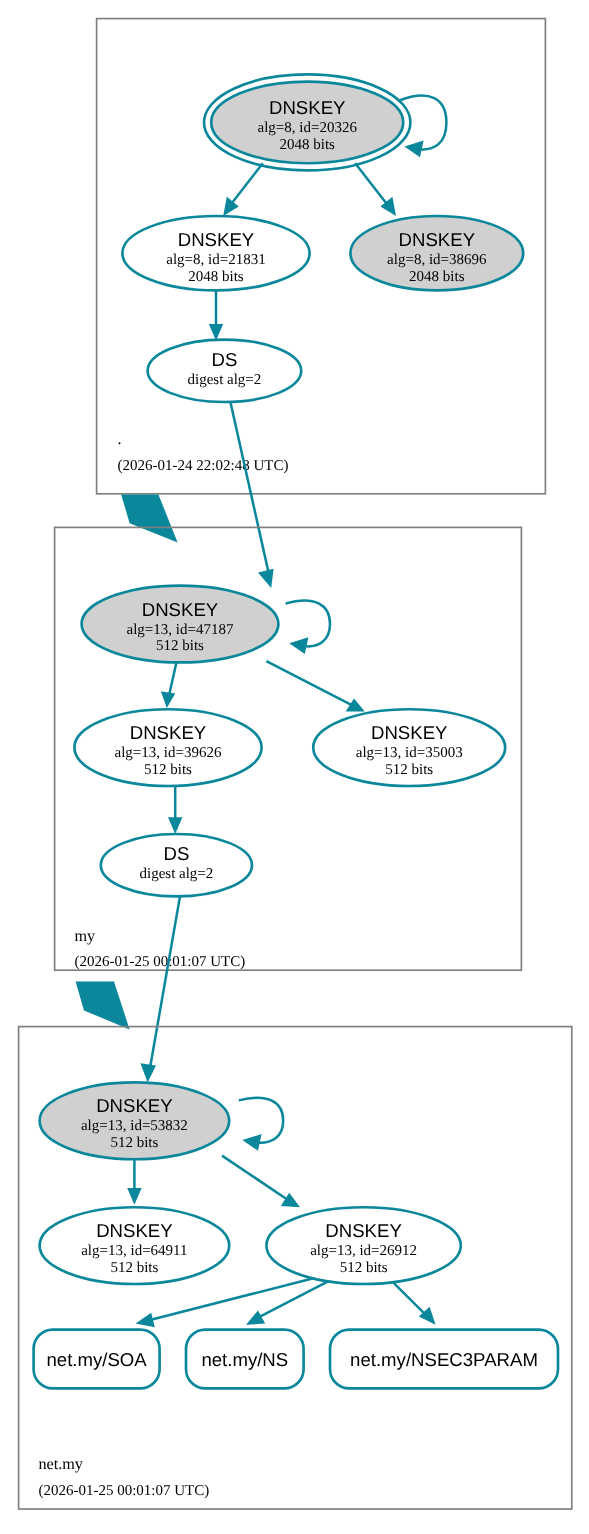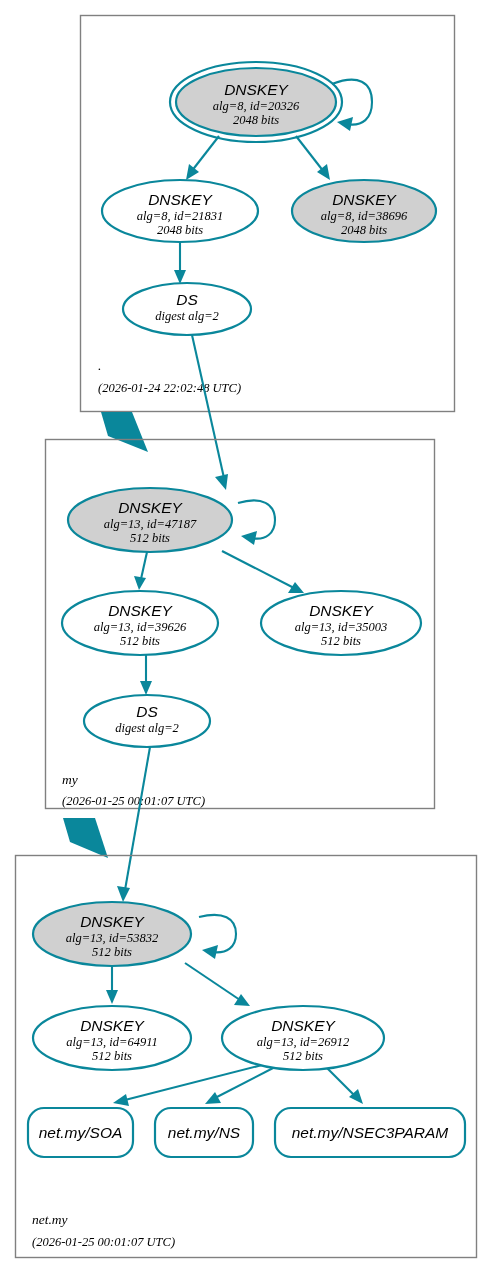--- a/index.html
+++ b/index.html
@@ -11,21 +11,20 @@
   body {
     width: 491px;
     height: 1278px;
     font-family: "Liberation Sans", sans-serif;
     overflow: hidden;
   }
   #diagram-root {
     position: relative;
     width: 491px;
     height: 1278px;
-    font-style: italic;
   }
   svg#graph {
     display: block;
     width: 491px;
     height: 1278px;
   }
   .cluster-box {
     fill: none;
     stroke: #808080;
     stroke-width: 1.4;

